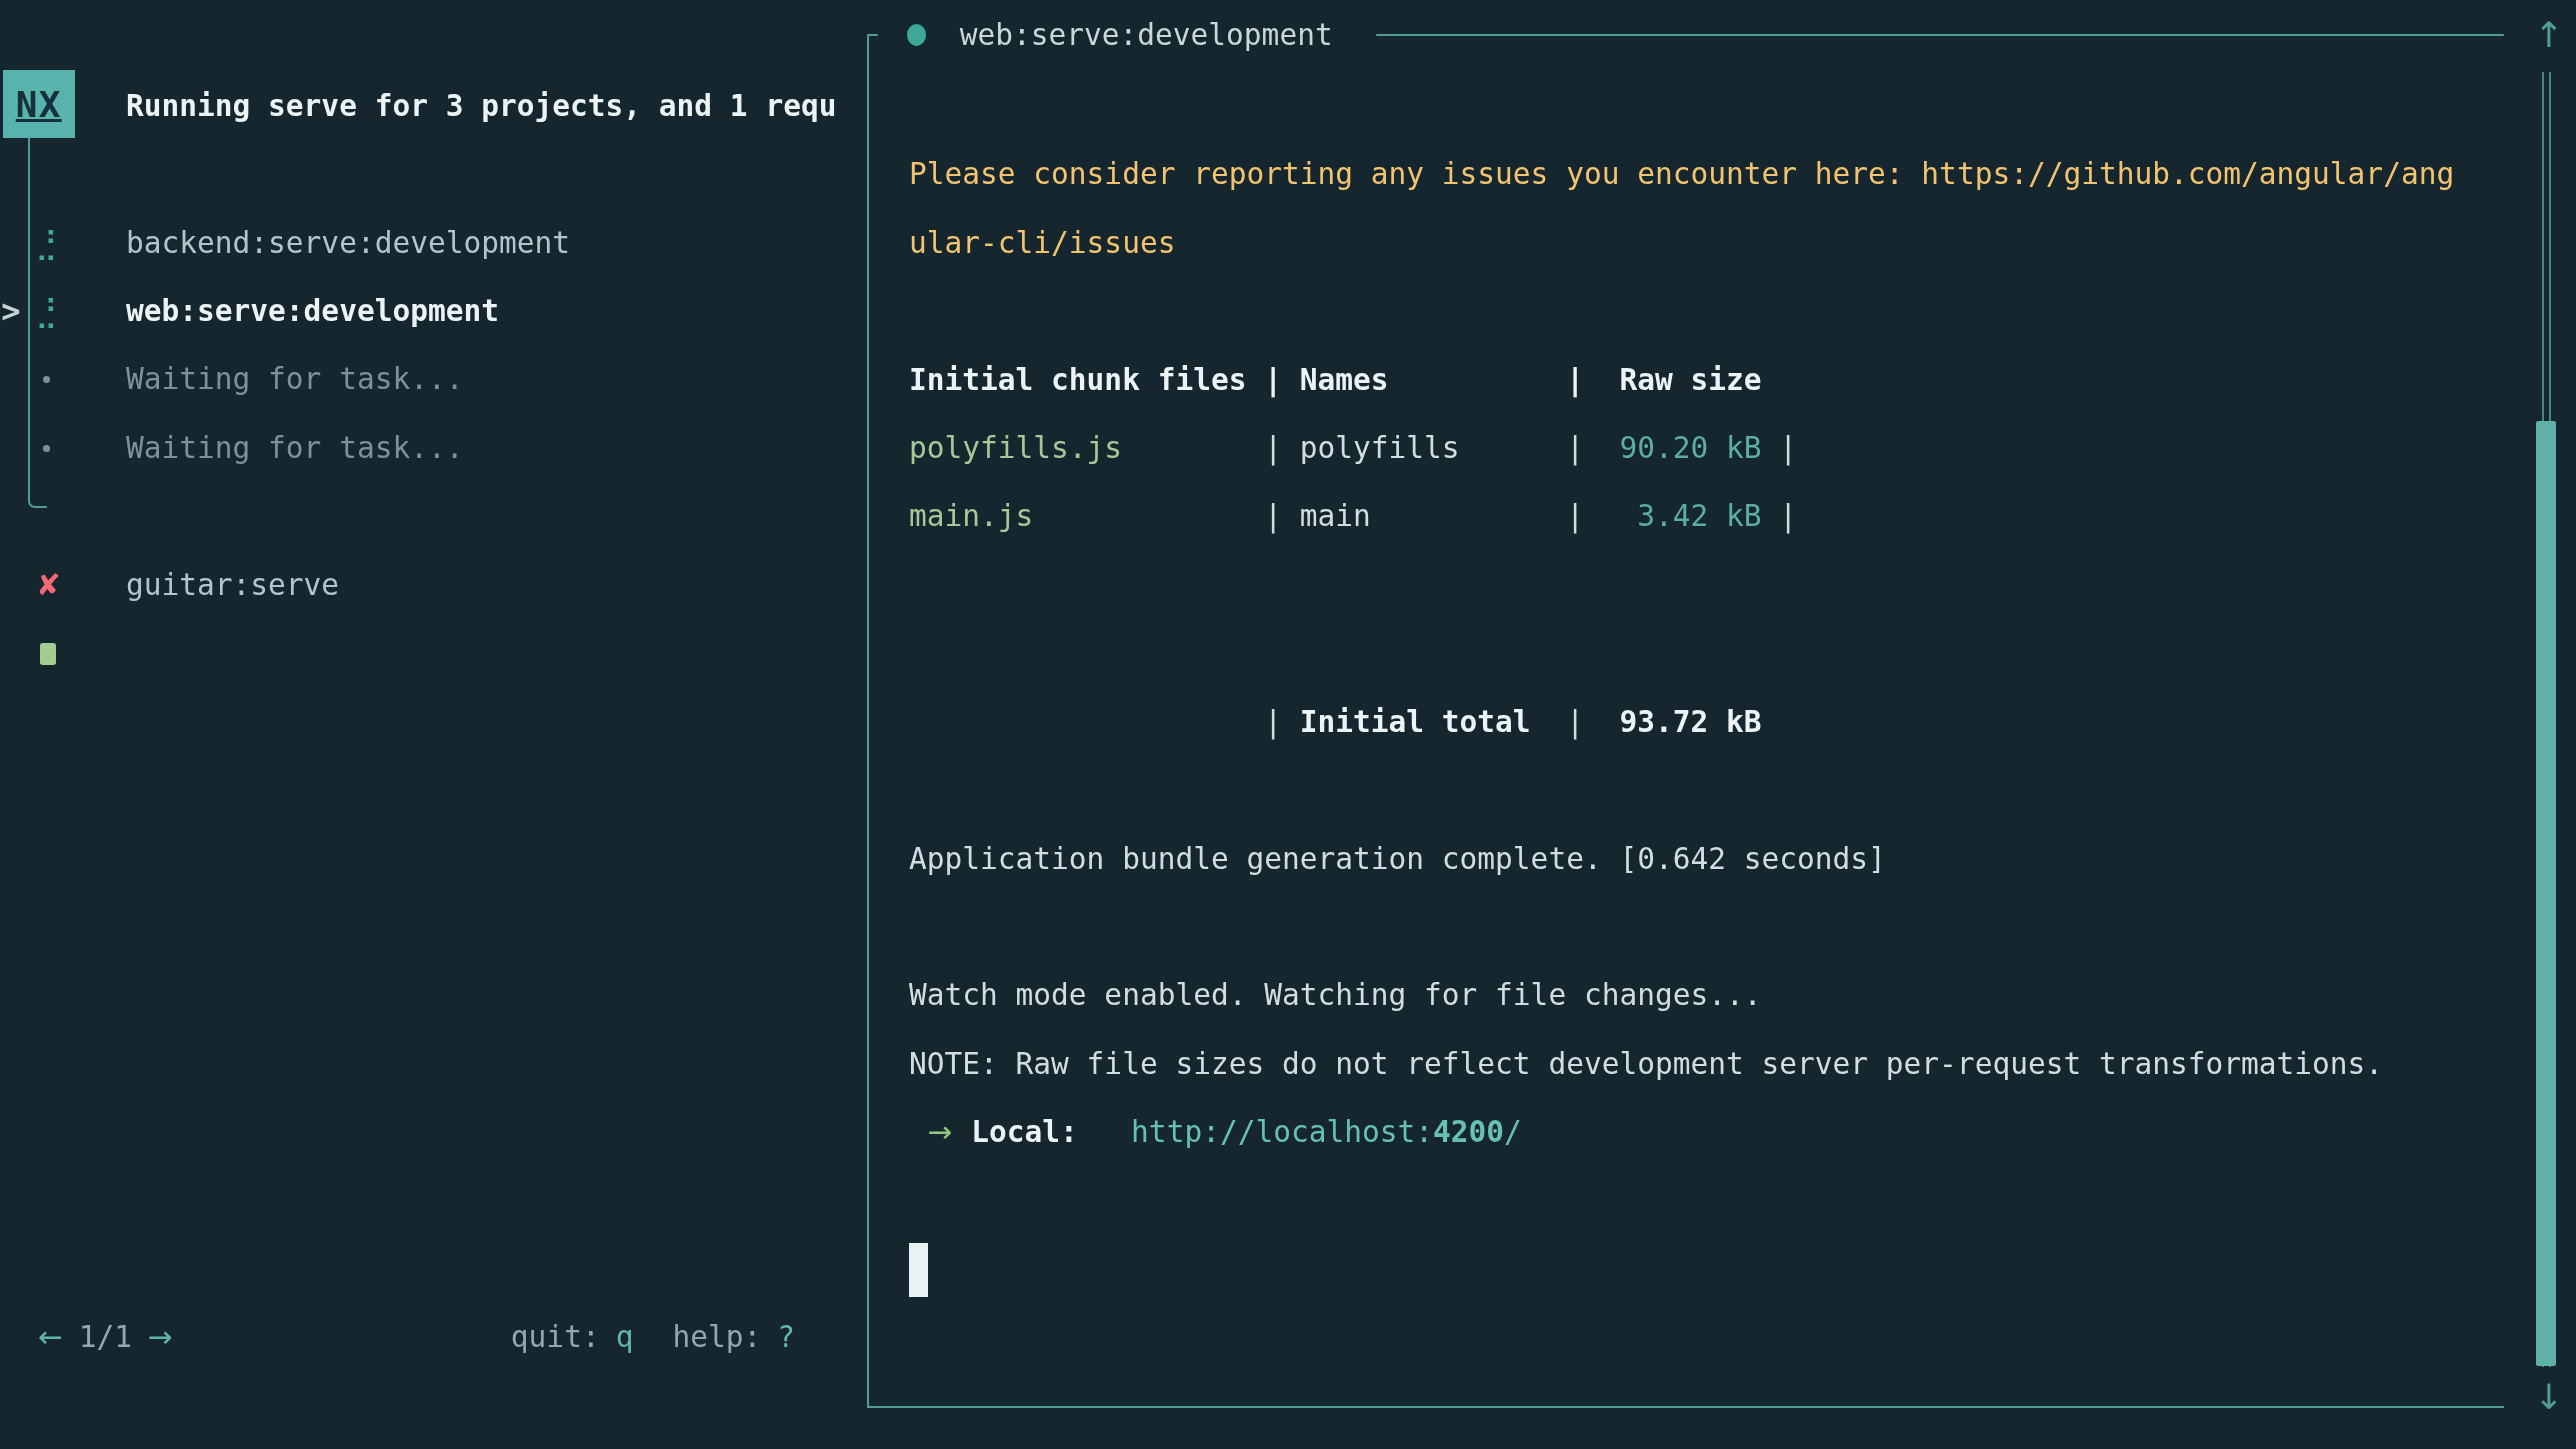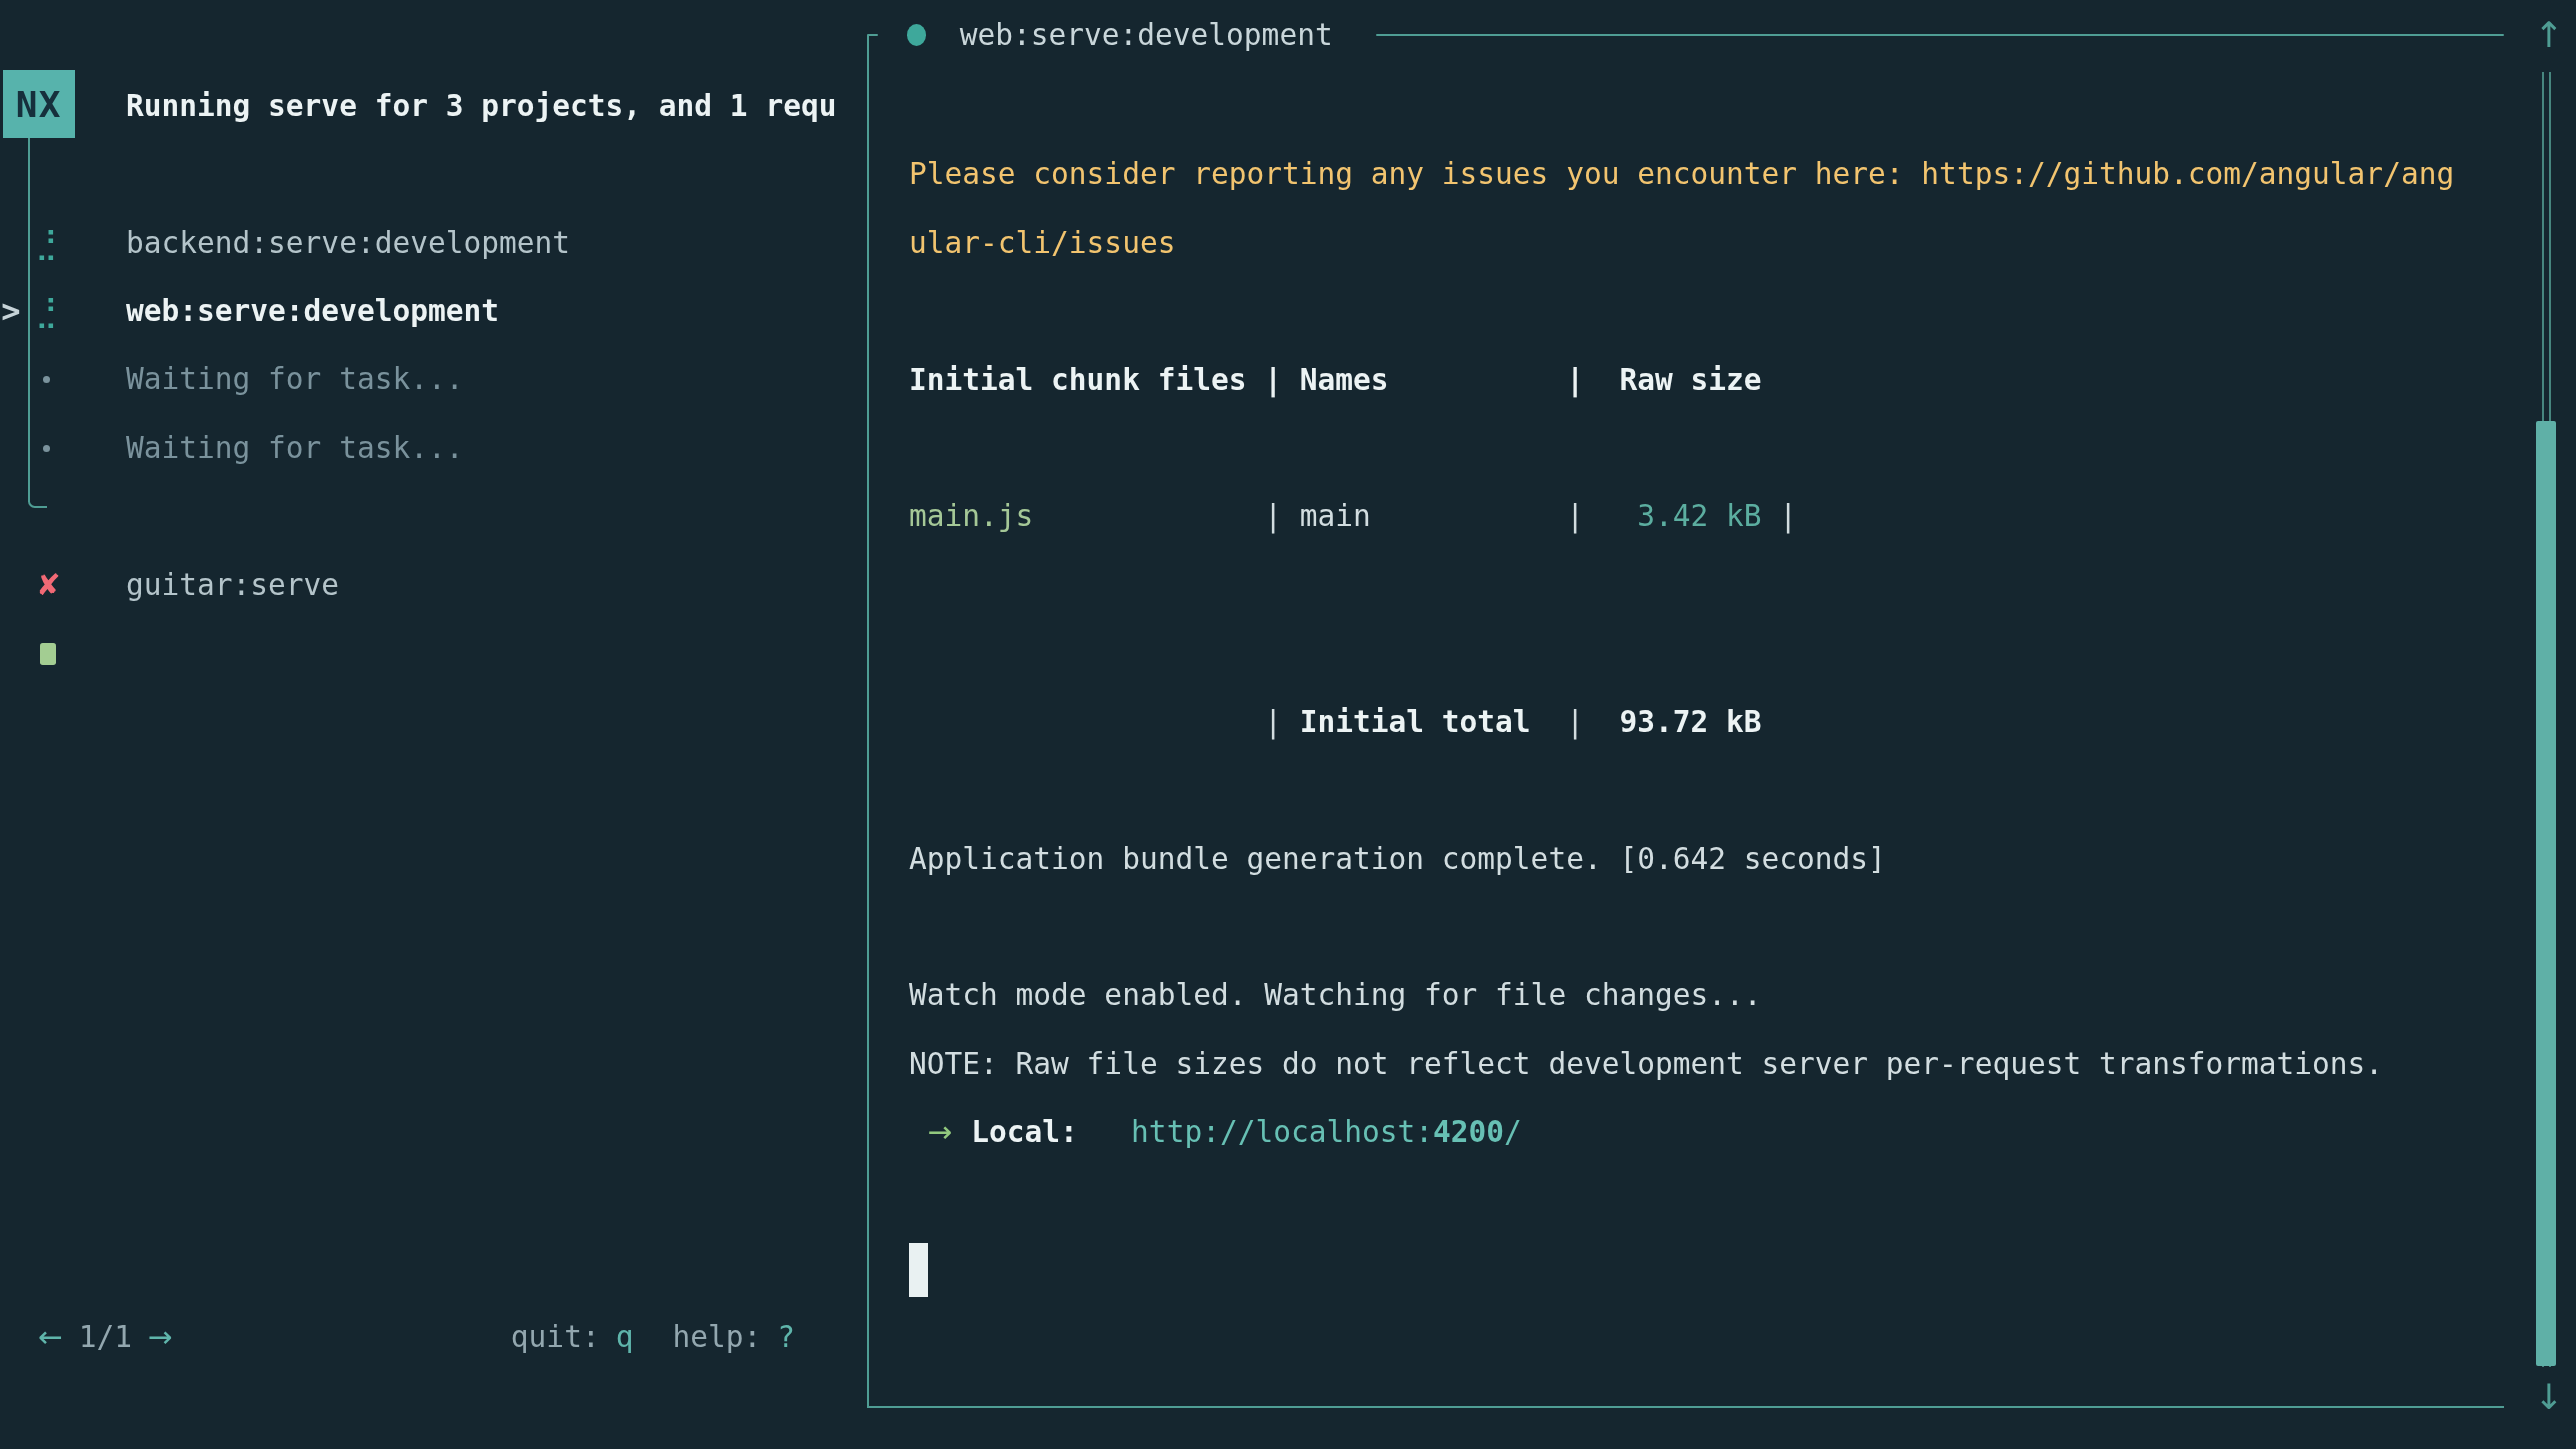--- a/index.html
+++ b/index.html
@@ -34,21 +34,21 @@
     font-family:"DejaVu Sans Mono","Liberation Mono",monospace;
     font-size:29.5px;
     overflow:hidden;
   }
   
   .sidebar{position:absolute;left:0;top:0;width:865px;height:1449px;overflow:hidden;}
   .nx-logo{
     position:absolute;left:2.7px;top:70px;width:72px;height:68px;
     background:var(--logo-bg);display:flex;align-items:center;justify-content:center;
   }
-  .nx-logo span{font-weight:bold;font-size:36px;color:var(--logo-text);letter-spacing:1.3px;}
+  .nx-logo span{font-weight:bold;font-size:36px;color:var(--logo-text);letter-spacing:1.3px;text-decoration:underline;}
   .app-title{
     position:absolute;left:126px;top:72px;width:737px;height:68px;
     line-height:68px;font-weight:bold;color:var(--bright);
     white-space:nowrap;overflow:hidden;
   }
   .tree-guide{
     position:absolute;left:28px;top:138px;width:17.4px;height:368px;
     border-left:2px solid var(--accent);border-bottom:2px solid var(--accent);
     border-bottom-left-radius:6.7px;
   }
@@ -153,20 +153,21 @@
     <div class="panel-header">
       <span class="hline hline-start"></span>
       <span class="status-dot"></span>
       <span class="panel-title">web:serve:development</span>
       <span class="hline hline-fill"></span>
     </div>
     <div id="terminal-output">
         <div class="tline" style="top: 105px;"><span class="seg-y">Please consider reporting any issues you encounter here: </span><span class="seg-y">https://github.com/angular/ang</span></div>
         <div class="tline" style="top: 174px;"><span class="seg-y">ular-cli/issues</span></div>
         <div class="tline" style="top: 311px;"><span class="seg-b">Initial chunk files | Names          |  Raw size</span></div>
+        <div class="tline" style="top: 379px;"><span class="seg-g">polyfills.js</span><span class="seg-w">        | </span><span class="seg-w">polyfills</span><span class="seg-w">      | </span><span class="seg-t"> 90.20 kB</span><span class="seg-w"> |</span></div>
         <div class="tline" style="top: 447px;"><span class="seg-g">main.js</span><span class="seg-w">             | </span><span class="seg-w">main</span><span class="seg-w">           | </span><span class="seg-t">  3.42 kB</span><span class="seg-w"> |</span></div>
         <div class="tline" style="top: 653px;"><span class="seg-w">                    | </span><span class="seg-b">Initial total</span><span class="seg-w">  | </span><span class="seg-b"> 93.72 kB</span></div>
         <div class="tline" style="top: 790px;"><span class="seg-w">Application bundle generation complete. [0.642 seconds]</span></div>
         <div class="tline" style="top: 926px;"><span class="seg-w">Watch mode enabled. Watching for file changes...</span></div>
         <div class="tline" style="top: 995px;"><span class="seg-w">NOTE: Raw file sizes do not reflect development server per-request transformations.</span></div>
         <div class="tline" style="top: 1063px;"><span class="seg-ga">  →  </span><span class="seg-b">Local:</span><span class="seg-w">   </span><span class="seg-u">http://localhost:</span><span class="seg-ub">4200</span><span class="seg-u">/</span></div>
       </div>
     <div class="cursor"></div>
   </section>
 

